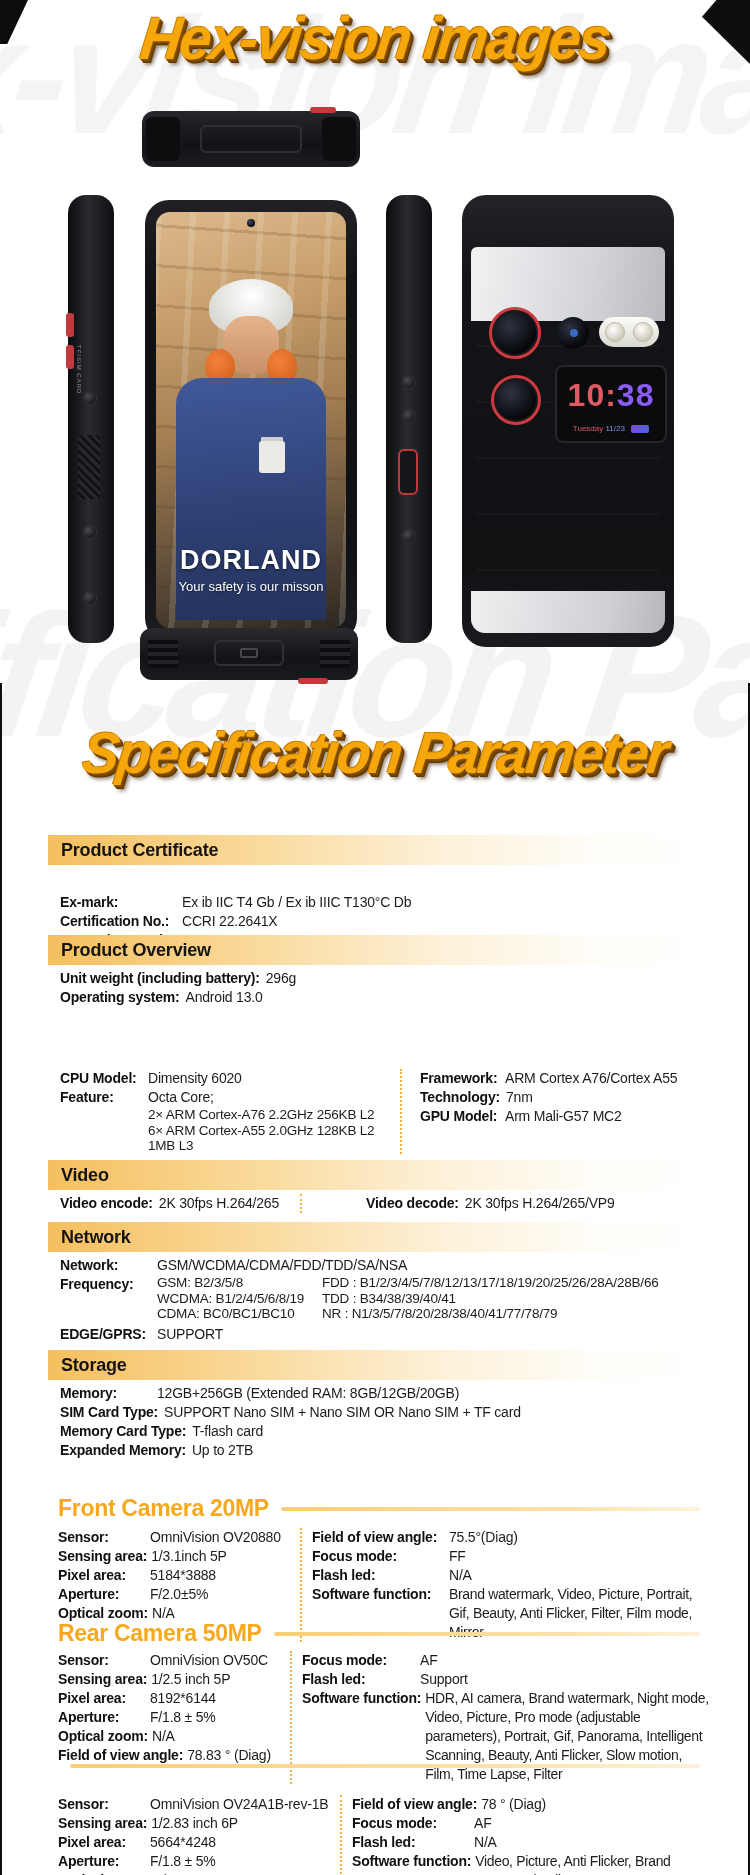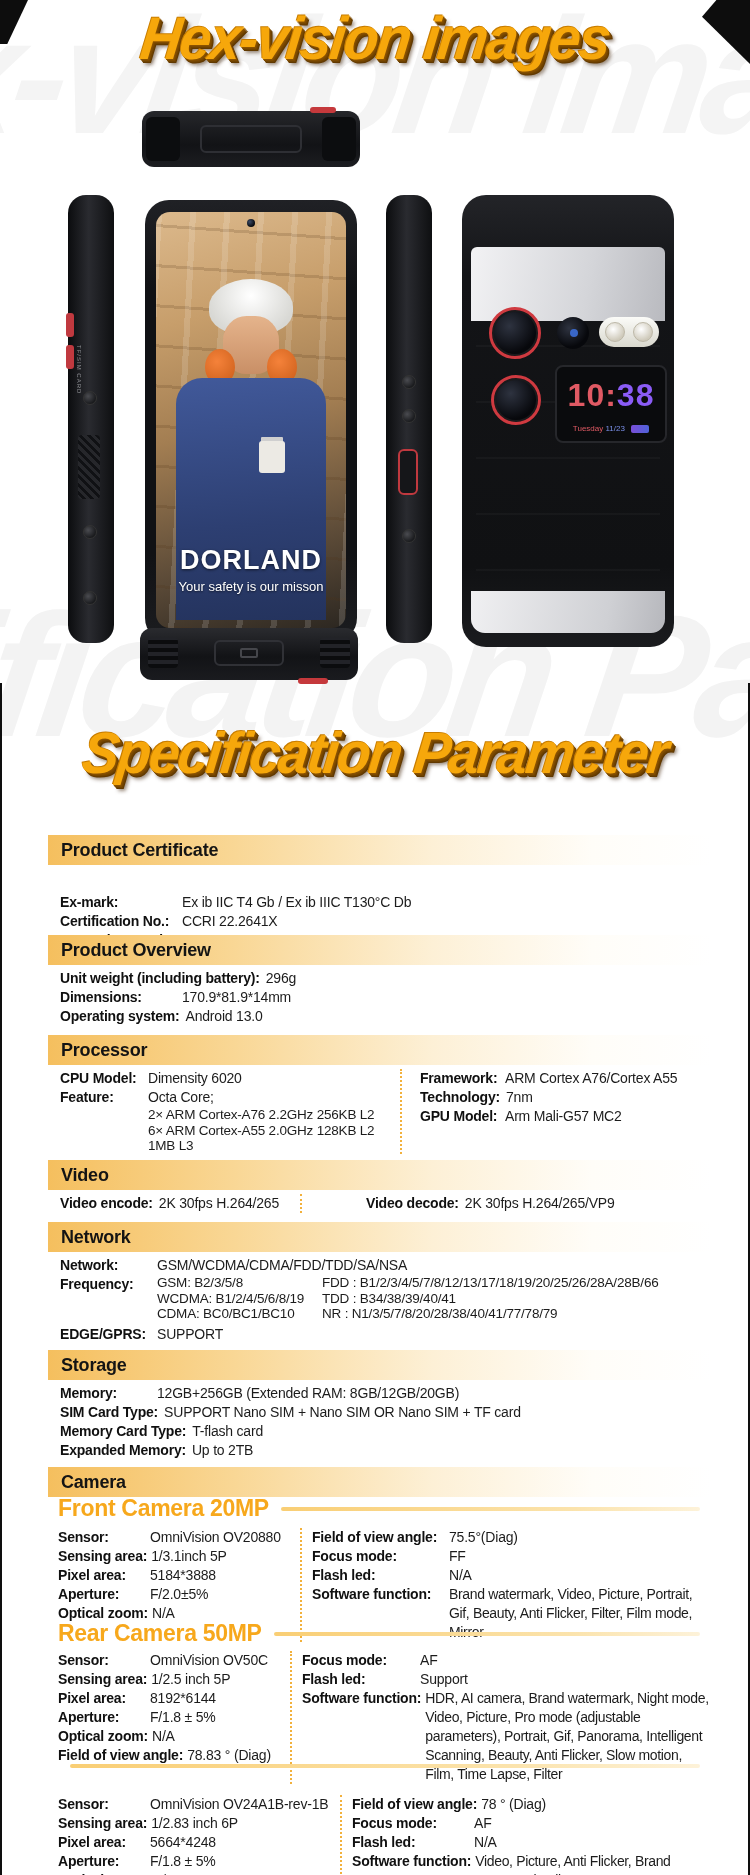--- a/index.html
+++ b/index.html
@@ -275,30 +275,25 @@
     </div>
   </div>
 
   <div class="secbar" style="top:252px;">Product Overview</div>
   <div class="rows" style="top:286px;">
     <div class="rowline w122">
       <span class="lbl">Unit weight (including battery):</span>
       <span class="val">296g</span>
     </div>
     <div class="rowline w122">
-      <span class="lbl">Dimensions:</span>
-      <span class="val">170.9*81.9*14mm</span>
-    </div>
-    <div class="rowline w122">
       <span class="lbl">Operating system:</span>
       <span class="val">Android 13.0</span>
     </div>
   </div>
 
-  <div class="secbar" style="top:352px;">Processor</div>
   <div class="rows" style="top:386px;">
     <div class="cols">
       <div class="proc-left">
         <div class="rowline w88">
           <span class="lbl">CPU Model:</span>
           <span class="val">Dimensity 6020</span>
         </div>
         <div class="rowline w88">
           <span class="lbl">Feature:</span>
           <span class="val">
@@ -384,21 +379,20 @@
     <div class="rowline w97">
       <span class="lbl">Memory Card Type:</span>
       <span class="val">T-flash card</span>
     </div>
     <div class="rowline w97">
       <span class="lbl">Expanded Memory:</span>
       <span class="val">Up to 2TB</span>
     </div>
   </div>
 
-  <div class="secbar" style="top:784px;">Camera</div>
 
   <div class="cam-title-row" style="top:812px;">
     <span class="cam-title">Front Camera 20MP</span>
     <span class="cam-line"></span>
   </div>
   <div class="cam-rows" style="top:845px;">
     <div class="cam-cols">
       <div class="camL camL-front">
         <div class="rowline">
           <span class="lbl">Sensor:</span>

